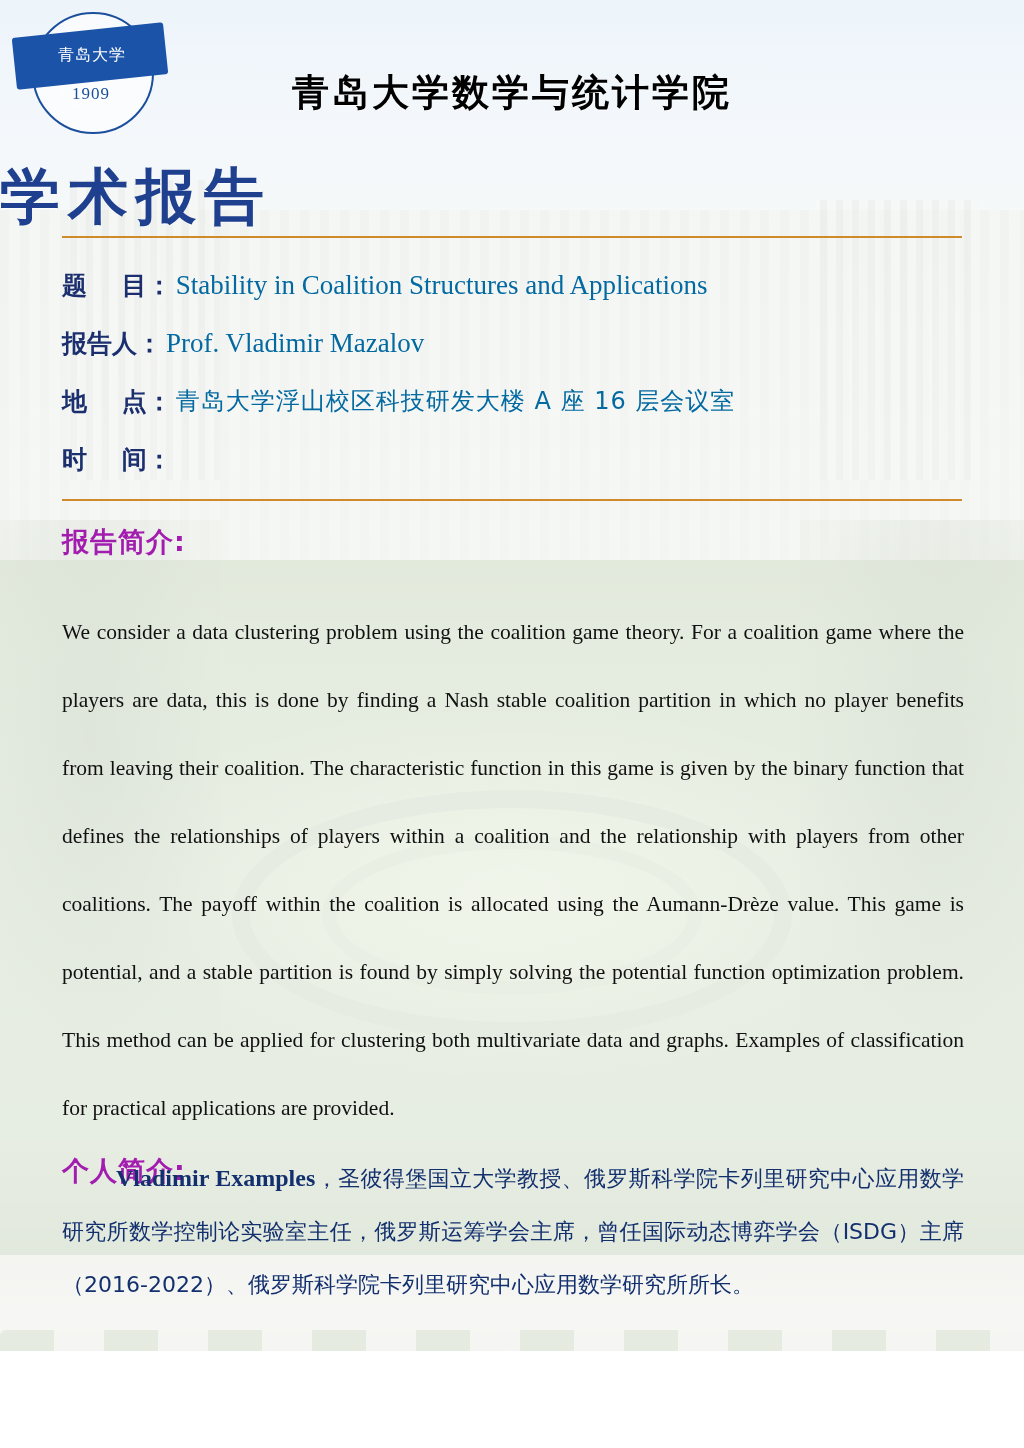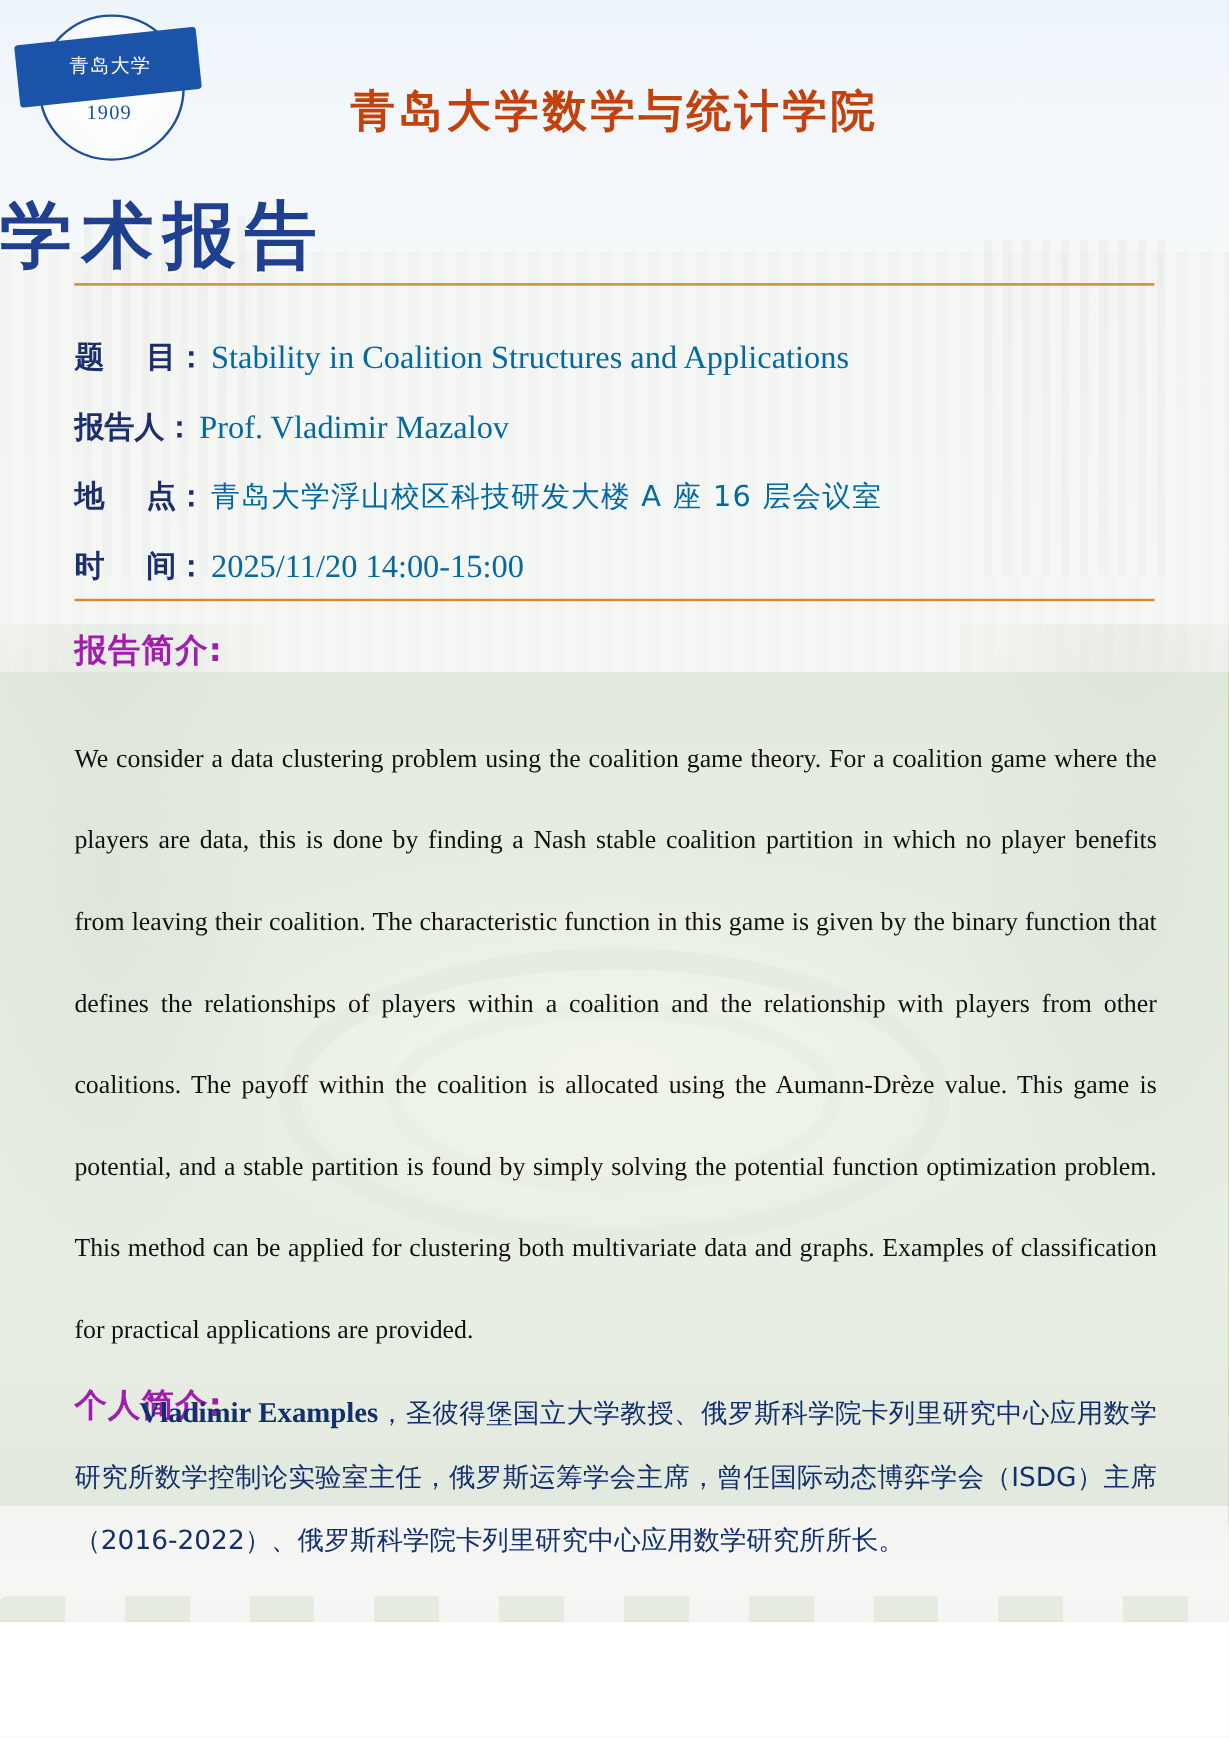--- a/index.html
+++ b/index.html
@@ -145,21 +145,21 @@
     letter-spacing: 1px;
     line-height: 18px;
   }
 
   
   .school-title {
     position: absolute;
     left: 0; top: 68px;
     width: 1024px;
     text-align: center;
-    color: #c2410c;
+    color: #000000;
     font-family: "DejaVu Sans", sans-serif;
     font-weight: bold;
     font-size: 37px;
     letter-spacing: 3px;
     text-shadow: 0 1px 0 rgba(255,255,255,0.6);
   }
   .report-title {
     position: absolute;
     left: 0; top: 157px;
     width: 1024px;
@@ -184,21 +184,21 @@
 
   
   .meta {
     position: absolute;
     left: 62px;
     top: 256px;
     width: 910px;
   }
   .meta-row {
     display: flex;
-    align-items: flex-end;
+    align-items: center;
     height: 58px;
   }
   .meta-label {
     color: #1b2f6e;
     font-family: "DejaVu Sans", sans-serif;
     font-size: 25px;
     font-weight: bold;
     white-space: pre;
     flex: 0 0 auto;
   }
@@ -301,21 +301,20 @@
         <span class="meta-value">Prof. Vladimir Mazalov</span>
       </div>
 
       <div class="meta-row">
         <span class="meta-label">地    点：</span>
         <span class="meta-value cjk">青岛大学浮山校区科技研发大楼 A 座 16 层会议室</span>
       </div>
 
       <div class="meta-row">
         <span class="meta-label">时    间：</span>
-        <span class="meta-value">2025/11/20    14:00-15:00</span>
       </div>
 
     </div>
 
     <div class="rule rule-bottom"></div>
 
     <div class="section-heading sec-abstract">报告简介:</div>
     <div class="abstract">We consider a data clustering problem using the coalition game theory. For a coalition game where the players are data, this is done by finding a Nash stable coalition partition in which no player benefits from leaving their coalition. The characteristic function in this game is given by the binary function that defines the relationships of players within a coalition and the relationship with players from other coalitions. The payoff within the coalition is allocated using the Aumann-Drèze value. This game is potential, and a stable partition is found by simply solving the potential function optimization problem. This method can be applied for clustering both multivariate data and graphs. Examples of classification for practical applications are provided.</div>
 
     <div class="section-heading sec-bio">个人简介:</div>

